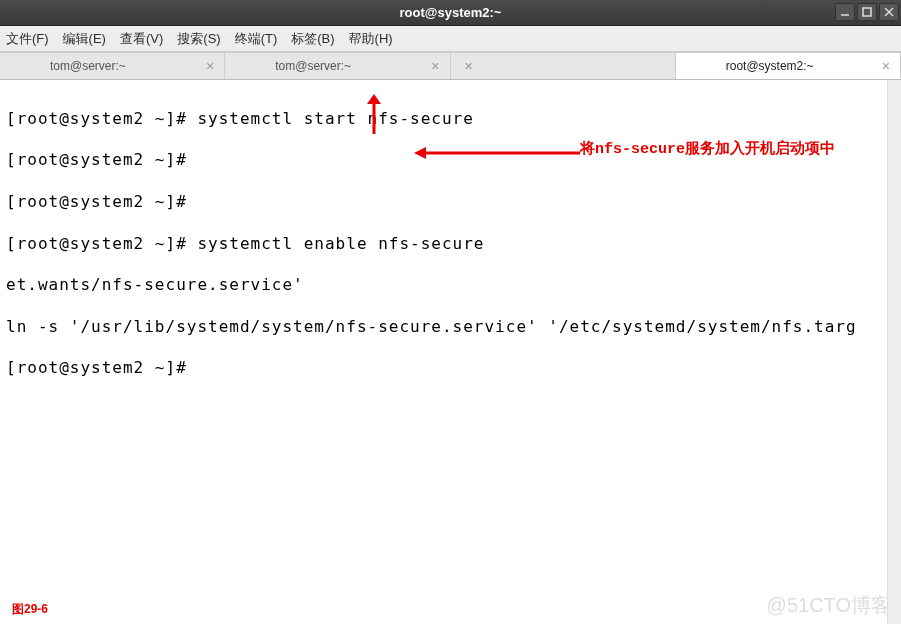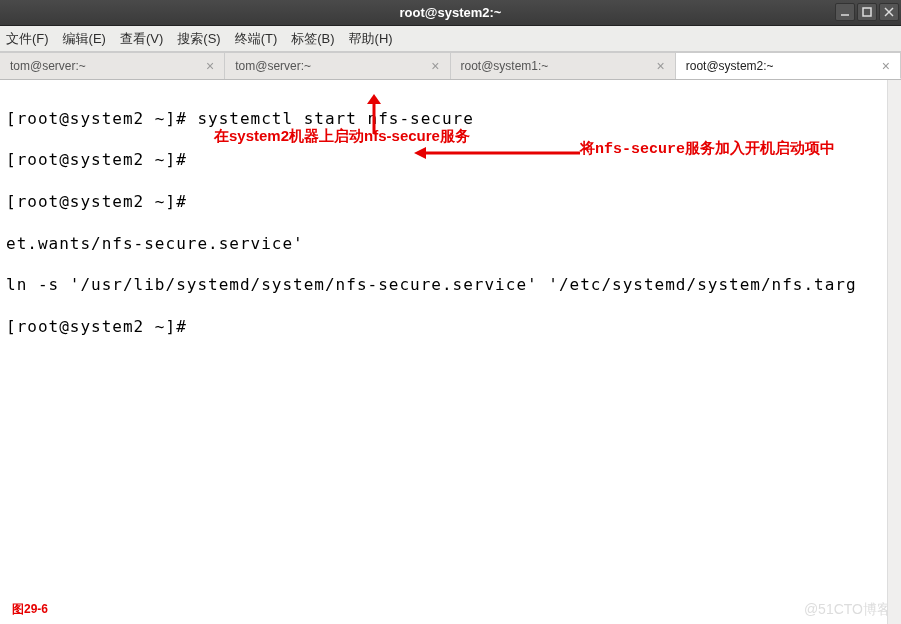--- a/index.html
+++ b/index.html
@@ -68,21 +68,21 @@
     border-top: 1px solid #ccc;
     background: #e8e6e4;
     color: #555;
     min-width: 0;
   }
   .tab.active {
     background: #fff;
     color: #222;
     border-bottom: 1px solid #fff;
   }
-  .tab .label { flex: 1; white-space: nowrap; overflow: hidden; text-overflow: ellipsis; }
+  .tab .label { flex: 1; white-space: nowrap; overflow: hidden; text-overflow: ellipsis; margin-left: 40px; }
   .tab .x { color: #999; font-size: 14px; padding-left: 4px; }
   .terminal {
     position: relative;
     background: #fff;
     color: #000;
     font-family: "DejaVu Sans Mono","Courier New", monospace;
     font-size: 16px;
     line-height: 1.3;
     padding: 8px 0 0 6px;
     height: 544px;
@@ -100,21 +100,21 @@
     left: 414px; top: 66px;
     pointer-events: none;
   }
   .ann1 { position: absolute; left: 214px; top: 46px; font-size: 15px; }
   .ann2 { position: absolute; left: 580px; top: 60px; font-size: 15px; font-family: Liberation Mono, monospace; }
   .figlabel { position: absolute; left: 12px; bottom: 6px; font-size: 12px; }
   .watermark {
     position: absolute;
     right: 10px; bottom: 6px;
     color: #ddd;
-    font-size: 14px;
+    font-size: 20px;
     letter-spacing: 0;
     font-family: sans-serif;
   }
   .scrollbar {
     position: absolute;
     right: 0; top: 80px; bottom: 0;
     width: 14px;
     background: #f0efee;
     border-left: 1px solid #ddd;
   }
@@ -157,42 +157,41 @@
 <div class="tabbar">
   <div class="tab">
     <span class="label">tom@server:~</span>
     <span class="x">×</span>
   </div>
   <div class="tab">
     <span class="label">tom@server:~</span>
     <span class="x">×</span>
   </div>
   <div class="tab">
-    <span class="label">root@system1:~</span>
     <span class="x">×</span>
   </div>
   <div class="tab active">
     <span class="label">root@system2:~</span>
     <span class="x">×</span>
   </div>
 </div>
 
 <div class="terminal">
 <div>[root@system2 ~]# systemctl start nfs-secure</div>
 <div>[root@system2 ~]# </div>
 <div>[root@system2 ~]# </div>
+<div>[root@system2 ~]# systemctl enable nfs-secure</div>
 <div>et.wants/nfs-secure.service'</div>
 <div>ln -s '/usr/lib/systemd/system/nfs-secure.service' '/etc/systemd/system/nfs.targ</div>
 <div>[root@system2 ~]# </div>
 
 <svg class="arrow1" width="20" height="42">
   <line x1="10" y1="40" x2="10" y2="5" stroke="#e60000" stroke-width="3"></line>
   <polygon points="10,0 3,10 17,10" fill="#e60000"></polygon>
 </svg>
-<span class="ann-red ann1">在system2机器上启动nfs-secure服务</span>
 
 <svg class="arrow2" width="166" height="14">
   <line x1="166" y1="7" x2="8" y2="7" stroke="#e60000" stroke-width="3"></line>
   <polygon points="0,7 12,1 12,13" fill="#e60000"></polygon>
 </svg>
 <span class="ann-red ann2">将nfs-secure服务加入开机启动项中</span>
 
 <span class="ann-red figlabel">图29-6</span>
 <span class="watermark">@51CTO博客</span>
 </div>

